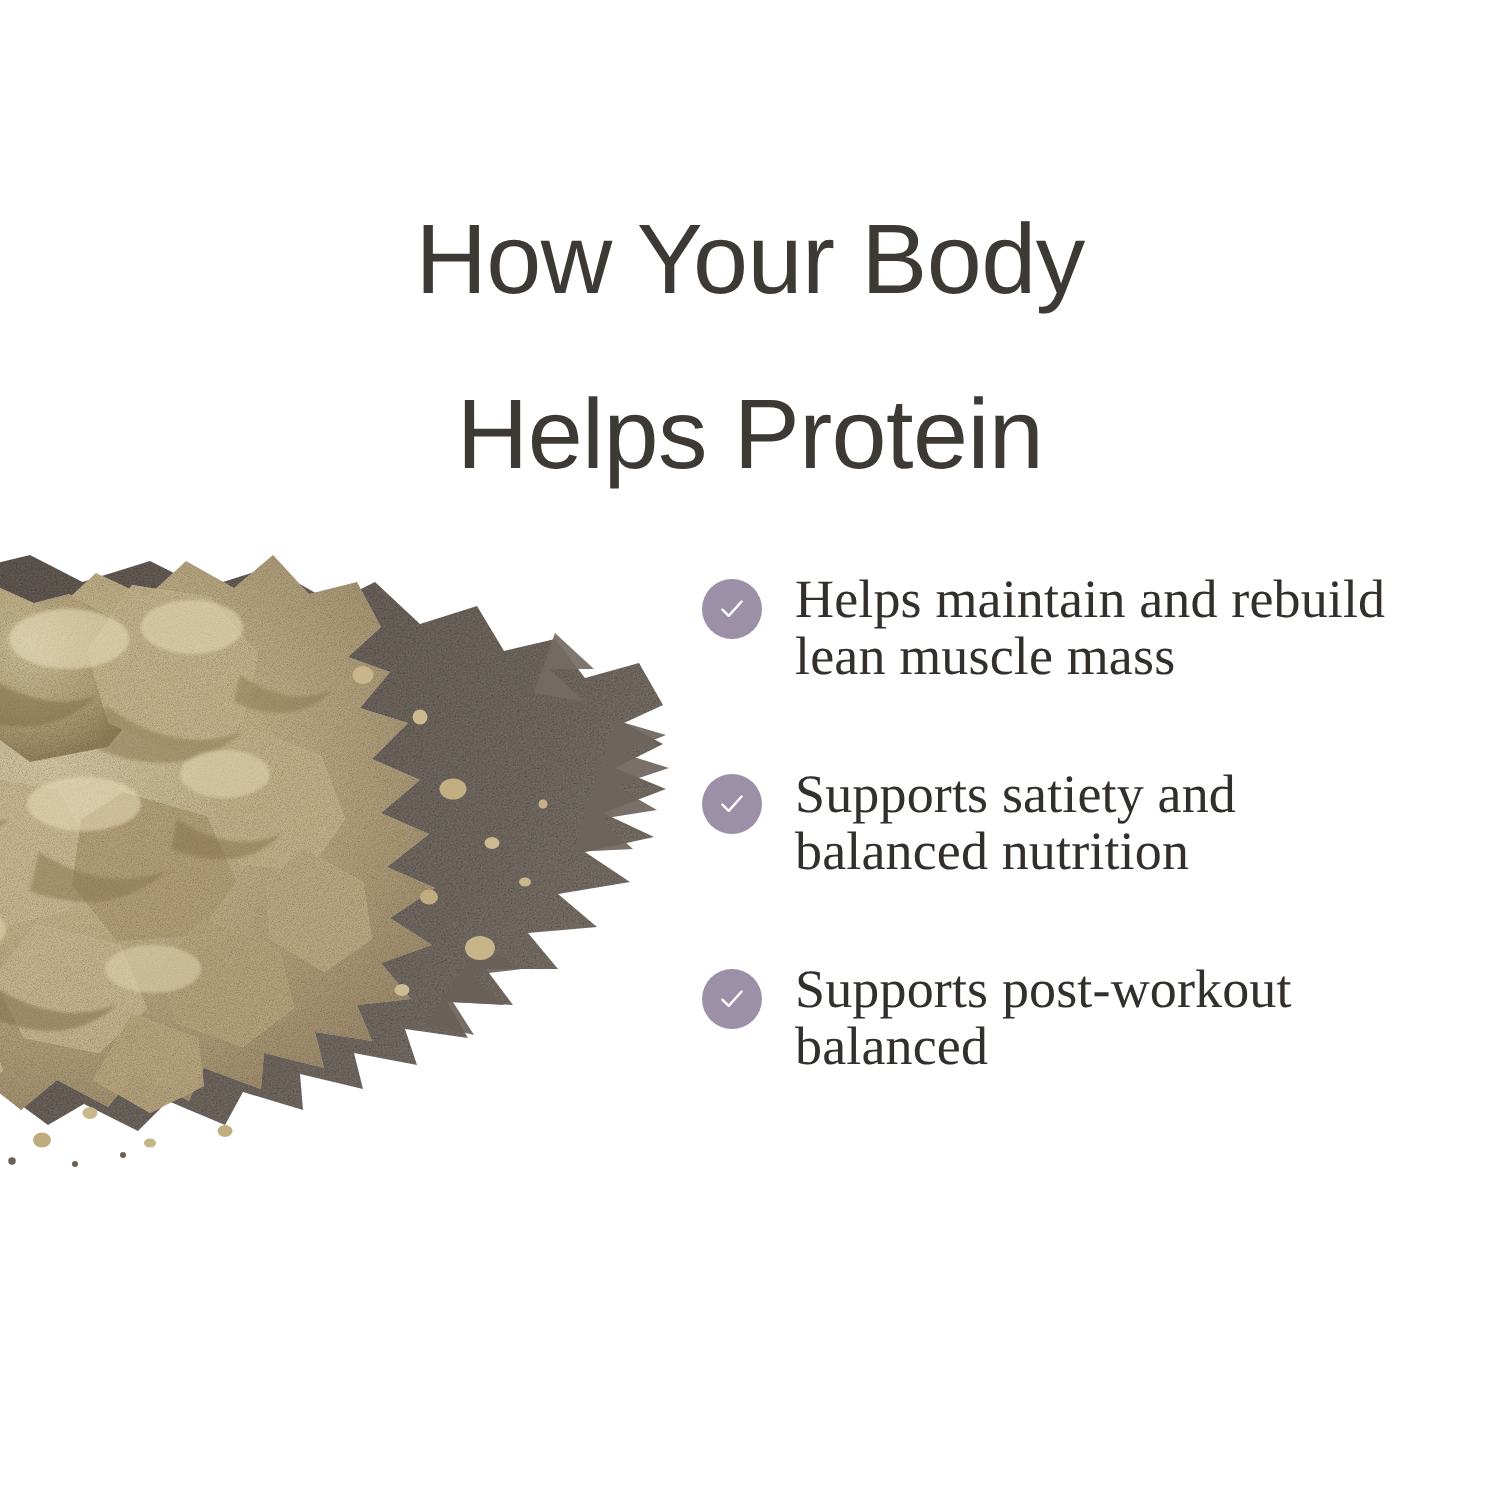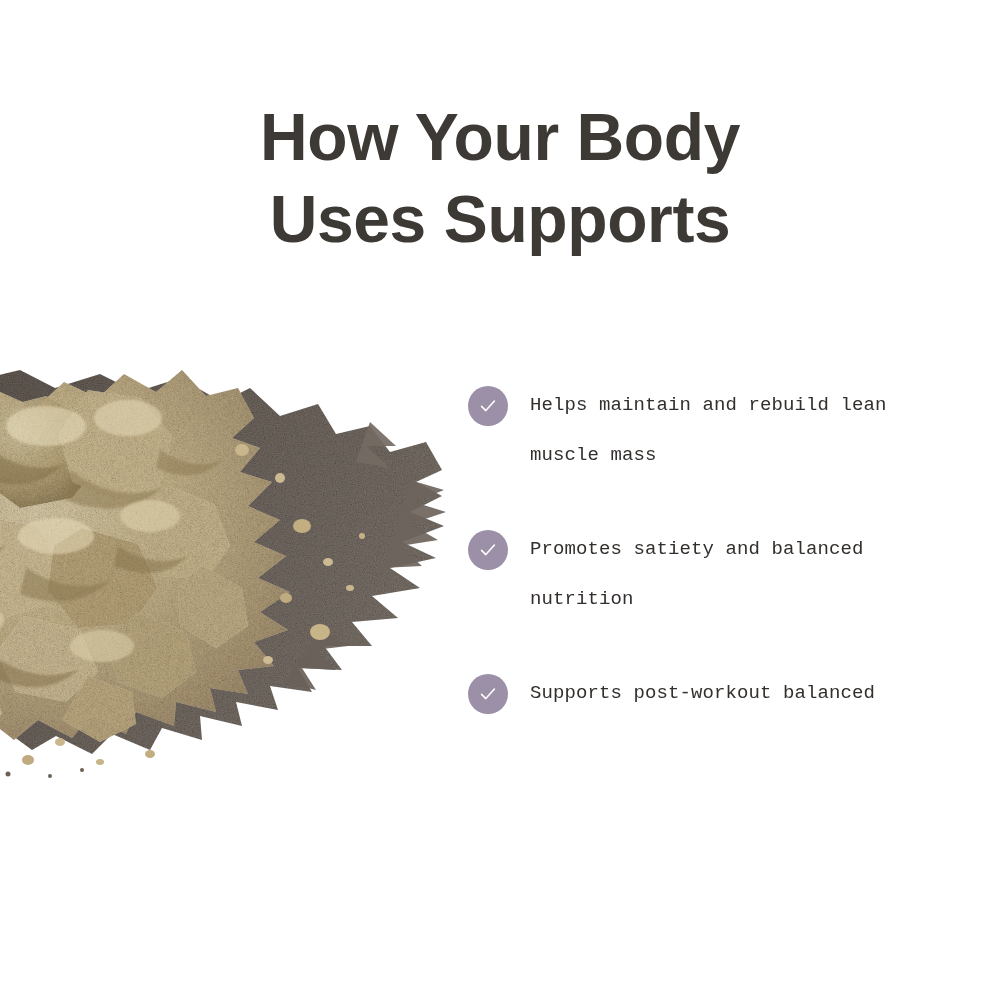--- a/index.html
+++ b/index.html
@@ -27,26 +27,27 @@
   .title-block {
     position: absolute;
     left: 0;
     top: 96px;
     width: 1000px;
     text-align: center;
   }
   .title-line {
     display: block;
     font-family: "Liberation Sans", sans-serif;
-    font-weight: 700;
+    font-weight: 400;
     font-size: 66px;
     line-height: 82px;
     letter-spacing: -0.4px;
     color: #3d3935;
     white-space: nowrap;
+    margin-top: 35px;
   }
 
   
   .product-image {
     position: absolute;
     left: -150px;
     top: 330px;
     width: 620px;
     height: 520px;
   }
@@ -84,36 +85,36 @@
     justify-content: center;
   }
   .check-badge svg {
     width: 22px;
     height: 22px;
     display: block;
   }
 
   .benefit-text {
     display: block;
-    font-family: Liberation Mono, monospace;
-    font-size: 19px;
-    line-height: 50px;
+    font-family: Liberation Serif, serif;
+    font-size: 36px;
+    line-height: 38px;
     color: #332f2c;
     letter-spacing: 0.1px;
     max-width: 420px;
   }
 </style>
 </head>
 <body>
 
 <div id="infographic">
 
   <div class="title-block">
     <span class="title-line">How Your Body</span>
-    <span class="title-line">Uses Supports</span>
+    <span class="title-line">Helps Protein</span>
   </div>
 
   <div class="product-image">
     <svg viewBox="0 0 620 520" xmlns="http://www.w3.org/2000/svg" role="img">
       <defs>
         <radialGradient id="gPowderA" cx="42%" cy="38%" r="68%">
           <stop offset="0%" stop-color="#e0d2ae"></stop>
           <stop offset="45%" stop-color="#cdbb90"></stop>
           <stop offset="100%" stop-color="#a99573"></stop>
         </radialGradient>
@@ -257,21 +258,21 @@
       <span class="benefit-text">Helps maintain and rebuild lean muscle mass</span>
     </div>
 
 
     <div class="benefit-row">
       <span class="check-badge">
         <svg viewBox="0 0 24 24" fill="none" xmlns="http://www.w3.org/2000/svg" aria-hidden="true">
           <path d="M5 12.4 L9.6 17 L19 6.6" stroke="#ffffff" stroke-width="1.7" stroke-linecap="round" stroke-linejoin="round"></path>
         </svg>
       </span>
-      <span class="benefit-text">Promotes satiety and balanced nutrition</span>
+      <span class="benefit-text">Supports satiety and balanced nutrition</span>
     </div>
 
     <div class="benefit-row">
       <span class="check-badge">
         <svg viewBox="0 0 24 24" fill="none" xmlns="http://www.w3.org/2000/svg" aria-hidden="true">
           <path d="M5 12.4 L9.6 17 L19 6.6" stroke="#ffffff" stroke-width="1.7" stroke-linecap="round" stroke-linejoin="round"></path>
         </svg>
       </span>
       <span class="benefit-text">Supports post-workout balanced</span>
     </div>

